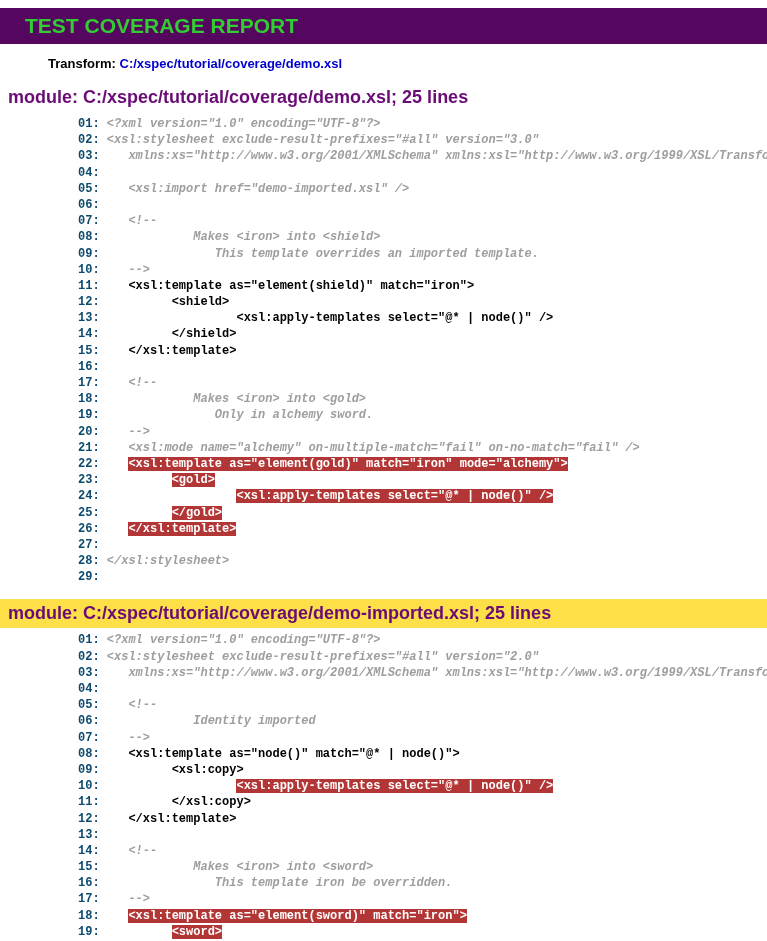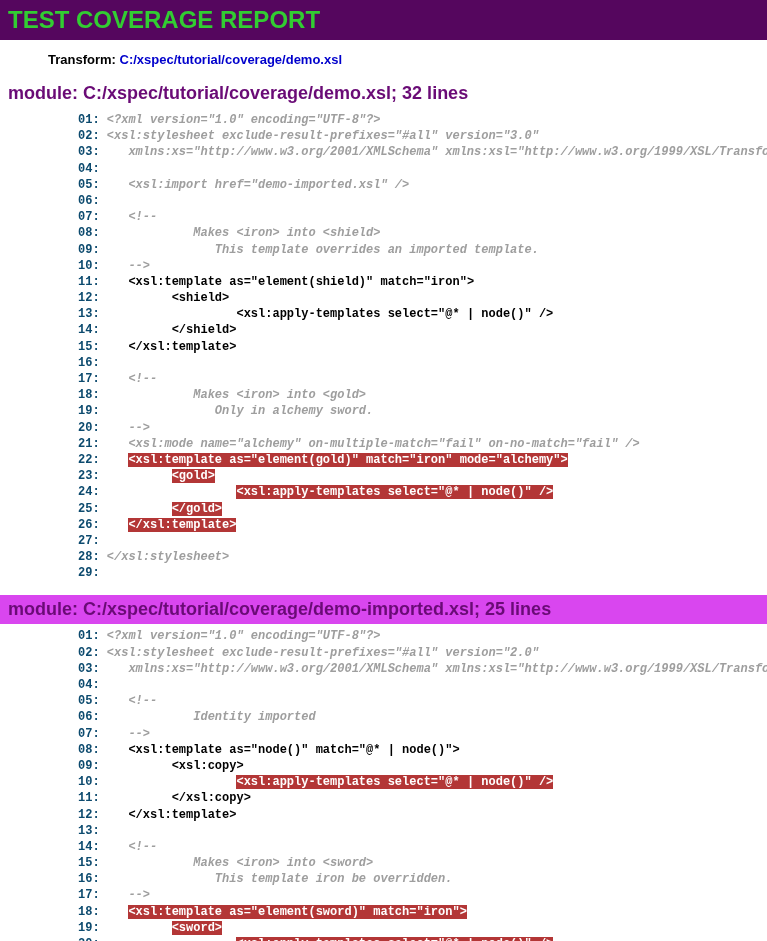--- a/index.html
+++ b/index.html
@@ -7,43 +7,44 @@
     padding: 0;
     font-family: Arial, Helvetica, sans-serif;
     font-size: 13px;
     background: #fff;
     color: #000;
   }
   .header-bar {
     background: #55065e;
     color: #32cd32;
     font-weight: bold;
-    font-size: 24px;
-    padding: 6px 8px;
+    font-size: 21px;
+    padding: 6px 25px;
+    margin-top: 8px;
   }
   .stylesheet-row {
     margin: 12px 0 12px 48px;
     font-size: 13px;
     color: #000;
     font-weight: bold;
   }
   .stylesheet-row a {
     color: #0000cc;
     text-decoration: none;
     font-weight: bold;
     margin-top: 32px;
   }
   .module-heading {
     font-size: 18px;
     font-weight: bold;
     color: #6a0b76;
     padding: 4px 8px;
   }
   .module-heading.hl {
-    background: #d946ef;
+    background: #fde047;
   }
   .code-block {
     font-family: "Courier New", Courier, monospace;
     font-size: 12px;
     line-height: 1.35;
     white-space: pre;
     margin: 4px 0 14px 78px;
     font-weight: bold;
   }
   .ln {
@@ -60,21 +61,21 @@
 </head>
 <body>
 
 <div class="header-bar">TEST COVERAGE REPORT</div>
 
 <div class="stylesheet-row">
   <span>Transform: </span><a href="#">C:/xspec/tutorial/coverage/demo.xsl</a>
 </div>
 
 <div id="modules-container">
-    <div class="module-heading">module: C:/xspec/tutorial/coverage/demo.xsl; 32 lines</div>
+    <div class="module-heading">module: C:/xspec/tutorial/coverage/demo.xsl; 25 lines</div>
     <div class="code-block"><span class="ln">01: </span><span class="ig">&lt;?xml version="1.0" encoding="UTF-8"?&gt;</span>
 <span class="ln">02: </span><span class="ig">&lt;xsl:stylesheet exclude-result-prefixes="#all" version="3.0"</span>
 <span class="ln">03: </span><span class="ig">   xmlns:xs="http://www.w3.org/2001/XMLSchema" xmlns:xsl="http://www.w3.org/1999/XSL/Transform"&gt;</span>
 <span class="ln">04: </span>
 <span class="ln">05: </span><span class="ig">   &lt;xsl:import href="demo-imported.xsl" /&gt;</span>
 <span class="ln">06: </span>
 <span class="ln">07: </span><span class="ig">   &lt;!--</span>
 <span class="ln">08: </span><span class="ig">            Makes &lt;iron&gt; into &lt;shield&gt;</span>
 <span class="ln">09: </span><span class="ig">               This template overrides an imported template.</span>
 <span class="ln">10: </span><span class="ig">   --&gt;</span>

